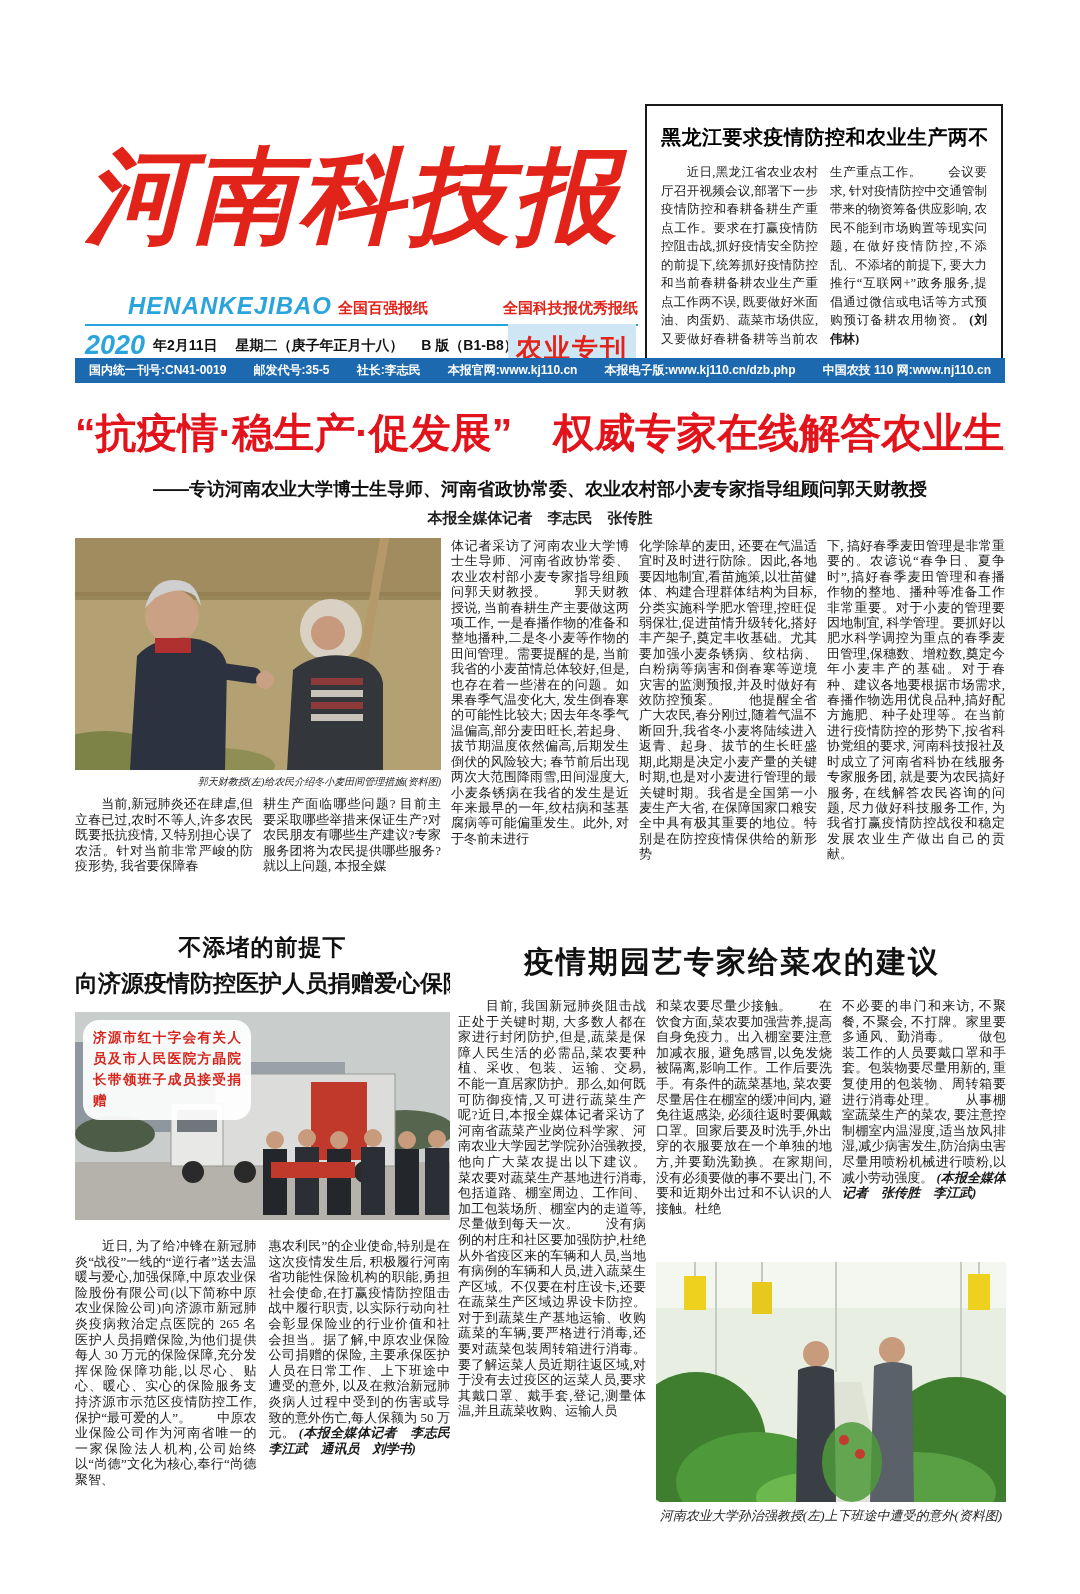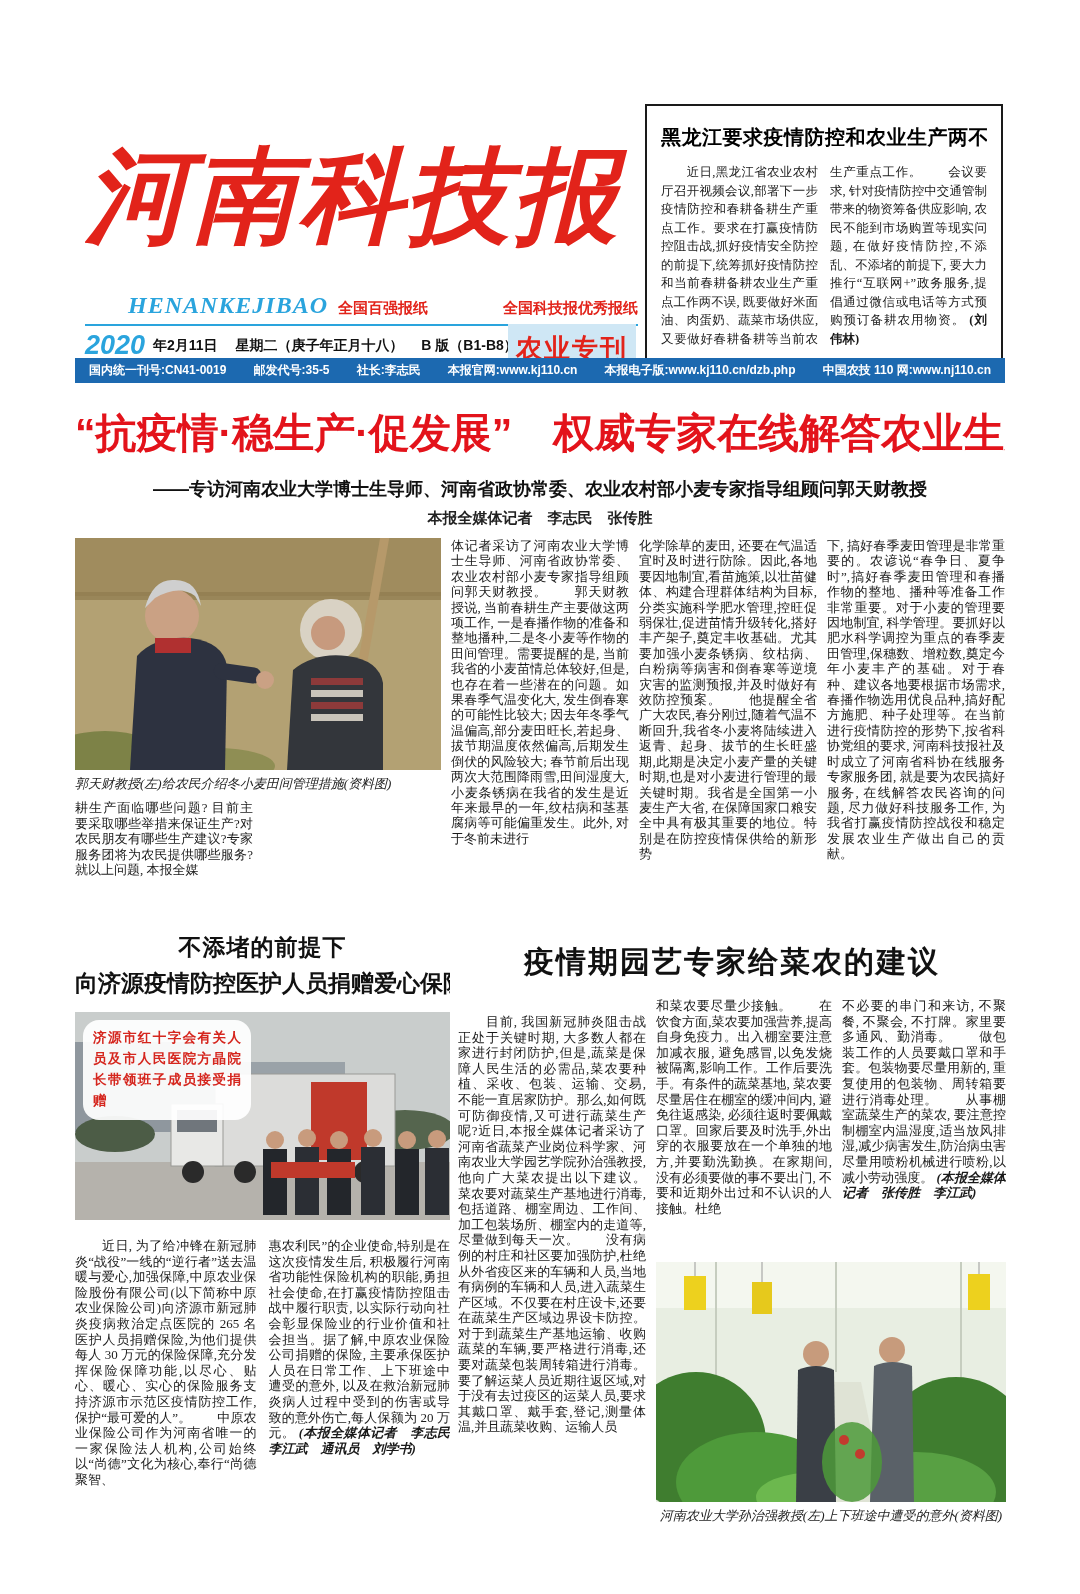--- a/index.html
+++ b/index.html
@@ -4,21 +4,21 @@
 <style>
   * { margin:0; padding:0; box-sizing:border-box; }
   html,body { background:#e9e9e9; }
   body { font-family:"Liberation Serif", serif; }
   .page { position:relative; width:1080px; height:1594px; background:#ffffff; margin:0 auto; overflow:hidden; }
 
   
   .mast-title { position:absolute; left:85px; top:112px; width:558px; height:178px;
     font-family:"DejaVu Serif", serif; font-style:italic; font-weight:900; font-size:104px;
     line-height:168px; color:#e2231a; letter-spacing:3px; white-space:nowrap; overflow:hidden; }
-  .mast-pinyin { position:absolute; left:128px; top:292px; font-family:Liberation Serif, serif;
+  .mast-pinyin { position:absolute; left:128px; top:292px; font-family:Liberation Sans, sans-serif;
     font-style:italic; font-weight:700; font-size:24px; color:#2aa4dd; letter-spacing:1px; }
   .mast-honors { position:absolute; left:338px; top:299px; width:300px; display:flex; justify-content:space-between;
     font-family:"Liberation Sans",sans-serif; font-weight:700; font-size:15px; color:#e2231a; white-space:nowrap; overflow:hidden; }
   .mast-rule { position:absolute; left:85px; top:324px; width:553px; height:2px; background:#2aa4dd; }
   .dateline { position:absolute; left:85px; top:330px; width:553px; height:32px;
     font-family:"Liberation Sans",sans-serif; font-size:14px; font-weight:700; color:#111; }
   .dateline .year { font-family:"Liberation Sans",sans-serif; font-style:italic; font-weight:900;
     font-size:27px; color:#2aa4dd; margin-right:4px; vertical-align:-4px; }
   .dateline .dt { margin-right:14px; }
   .supplement { position:absolute; right:2px; top:-6px; background:#cfe7f5; color:#e2231a;
@@ -43,41 +43,41 @@
   .main-article { position:absolute; left:75px; top:392px; width:930px; height:532px; }
   .ma-head { margin-top:14px; text-align:center; color:#e3131b; font-family:"Liberation Sans",sans-serif;
     font-weight:900; font-size:41px; letter-spacing:0px; white-space:nowrap; overflow:hidden; }
   .ma-sub { margin-top:16px; text-align:center; font-family:"Liberation Sans",sans-serif; font-weight:700;
     font-size:18px; white-space:nowrap; overflow:hidden; color:#111; }
   .ma-by { margin-top:8px; text-align:center; font-size:15px; font-weight:700; color:#222; }
   .ma-body { display:flex; gap:10px; margin-top:10px; height:394px; }
   .ma-c1 { width:366px; flex:0 0 366px; }
   .photo-frame { position:relative; overflow:hidden; background:#b3a173; }
   .photo1 { width:366px; height:232px; }
-  .cap { margin-top:5px; text-align:left; font-style:italic; font-size:13px; color:#222; white-space:nowrap; overflow:hidden; }
+  .cap { margin-top:5px; text-align:right; font-style:italic; font-size:10px; color:#222; white-space:nowrap; overflow:hidden; }
   .mini-cols { display:flex; gap:10px; margin-top:7px; height:130px; }
   .mini-col { width:178px; font-size:13px; line-height:15.6px; text-align:justify; overflow:hidden; color:#1a1a1a; }
   .ma-col { flex:1; font-size:13px; line-height:15.4px; text-align:justify; overflow:hidden; color:#1a1a1a; }
 
   
   .ins-article { position:absolute; left:75px; top:928px; width:375px; height:658px; }
   .ins-t1 { text-align:center; font-weight:900; font-size:23px; margin-top:4px; color:#111; letter-spacing:1px; white-space:nowrap; overflow:hidden; }
   .ins-t2 { text-align:center; font-weight:900; font-size:23px; margin-top:5px; color:#111; white-space:nowrap; overflow:hidden; }
   .photo2 { width:375px; height:208px; margin-top:13px;text-decoration:underline; }
   .overlay-bubble { position:absolute; left:8px; top:8px; width:168px; padding:8px 10px;
     background:rgba(255,255,255,.93); border-radius:16px; color:#d5261e; font-weight:700;
     font-size:13.5px; line-height:1.55; text-align:justify; overflow:hidden; max-height:110px; }
   .ins-body { display:flex; gap:12px; margin-top:18px; height:348px; }
   .ins-col { width:50%; font-size:13px; line-height:15.6px; text-align:justify; overflow:hidden; color:#1a1a1a; }
   .byline-inline { font-style:italic; font-weight:900; }
 
   
   .veg-article { position:absolute; left:458px; top:932px; width:548px; height:655px; }
   .veg-title { text-align:center; font-weight:900; font-size:30px; margin-top:10px; color:#111; letter-spacing:2px; white-space:nowrap; overflow:hidden; }
-  .veg-colA { position:absolute; left:0; top:82px; width:188px; height:538px; font-size:13px; line-height:15.6px; text-align:justify; overflow:hidden; color:#1a1a1a; }
+  .veg-colA { position:absolute; left:0; top:66px; width:188px; height:538px; font-size:13px; line-height:15.6px; text-align:justify; overflow:hidden; color:#1a1a1a; }
   .veg-colB { position:absolute; left:198px; top:66px; width:176px; height:256px; font-size:13px; line-height:15.6px; text-align:justify; overflow:hidden; color:#1a1a1a; }
   .veg-colC { position:absolute; left:384px; top:66px; width:164px; height:256px; font-size:13px; line-height:15.6px; text-align:justify; overflow:hidden; color:#1a1a1a; }
   .photo3 { position:absolute; left:198px; top:330px; width:350px; height:240px; }
   .veg-cap { position:absolute; left:198px; top:575px; width:350px; text-align:center; font-style:italic; font-size:13px; color:#222; white-space:nowrap; overflow:hidden; }
 </style>
 </head>
 <body>
 
 <div class="page">
 
@@ -140,20 +140,21 @@
             <circle cx="253" cy="95" r="17" fill="#c79a7e"></circle>
             <path d="M212 232 L218 132 Q240 114 272 118 Q304 122 308 145 L308 232 Z" fill="#33363b"></path>
             <rect x="236" y="140" width="52" height="7" fill="#8d3a3a"></rect>
             <rect x="236" y="152" width="52" height="7" fill="#c9c4ba"></rect>
             <rect x="236" y="164" width="52" height="7" fill="#8d3a3a"></rect>
             <rect x="236" y="176" width="52" height="7" fill="#c9c4ba"></rect>
           </svg>
         </div>
         <div class="cap">郭天财教授(左)给农民介绍冬小麦田间管理措施(资料图)</div>
         <div class="mini-cols">
+          <div class="mini-col">　　当前,新冠肺炎还在肆虐,但立春已过,农时不等人,许多农民既要抵抗疫情, 又特别担心误了农活。针对当前非常严峻的防疫形势, 我省要保障春</div>
           <div class="mini-col">耕生产面临哪些问题? 目前主要采取哪些举措来保证生产?对农民朋友有哪些生产建议?专家服务团将为农民提供哪些服务? 就以上问题, 本报全媒</div>
         </div>
       </div>
       <div class="ma-col">体记者采访了河南农业大学博士生导师、河南省政协常委、农业农村部小麦专家指导组顾问郭天财教授。　　郭天财教授说, 当前春耕生产主要做这两项工作, 一是春播作物的准备和整地播种,二是冬小麦等作物的田间管理。需要提醒的是, 当前我省的小麦苗情总体较好,但是,也存在着一些潜在的问题。如果春季气温变化大, 发生倒春寒的可能性比较大; 因去年冬季气温偏高,部分麦田旺长,若起身、拔节期温度依然偏高,后期发生倒伏的风险较大; 春节前后出现两次大范围降雨雪,田间湿度大, 小麦条锈病在我省的发生是近年来最早的一年,纹枯病和茎基腐病等可能偏重发生。此外, 对于冬前未进行</div>
       <div class="ma-col">化学除草的麦田, 还要在气温适宜时及时进行防除。因此,各地要因地制宜,看苗施策,以壮苗健体、构建合理群体结构为目标, 分类实施科学肥水管理,控旺促弱保壮,促进苗情升级转化,搭好丰产架子,奠定丰收基础。尤其要加强小麦条锈病、纹枯病、白粉病等病害和倒春寒等逆境灾害的监测预报,并及时做好有效防控预案。　　他提醒全省广大农民,春分刚过,随着气温不断回升,我省冬小麦将陆续进入返青、起身、拔节的生长旺盛期,此期是决定小麦产量的关键时期,也是对小麦进行管理的最关键时期。我省是全国第一小麦生产大省, 在保障国家口粮安全中具有极其重要的地位。特别是在防控疫情保供给的新形势</div>
       <div class="ma-col">下, 搞好春季麦田管理是非常重要的。农谚说“春争日、夏争时”,搞好春季麦田管理和春播作物的整地、播种等准备工作非常重要。对于小麦的管理要因地制宜, 科学管理。要抓好以肥水科学调控为重点的春季麦田管理,保穗数、增粒数,奠定今年小麦丰产的基础。对于春种、建议各地要根据市场需求,春播作物选用优良品种,搞好配方施肥、种子处理等。在当前进行疫情防控的形势下,按省科协党组的要求, 河南科技报社及时成立了河南省科协在线服务专家服务团, 就是要为农民搞好服务, 在线解答农民咨询的问题, 尽力做好科技服务工作, 为我省打赢疫情防控战役和稳定发展农业生产做出自己的贡献。</div>
     </div>
   </div>
 
   <div class="ins-article">
@@ -188,21 +189,21 @@
           <circle cx="362" cy="127" r="9" fill="#c89b7d"></circle>
             <rect x="350" y="136" width="24" height="67" fill="#2b2e34"></rect>
         </g>
         <rect x="196" y="150" width="84" height="16" fill="#c0392b"></rect>
       </svg>
       <div class="overlay-bubble">济源市红十字会有关人员及市人民医院方晶院长带领班子成员接受捐赠</div>
     </div>
     <div class="ins-body">
       <div class="ins-col">　　近日, 为了给冲锋在新冠肺炎“战役”一线的“逆行者”送去温暖与爱心,加强保障,中原农业保险股份有限公司(以下简称中原农业保险公司)向济源市新冠肺炎疫病救治定点医院的 265 名医护人员捐赠保险,为他们提供每人 30 万元的保险保障,充分发挥保险保障功能,以尽心、贴心、暖心、实心的保险服务支持济源市示范区疫情防控工作,保护“最可爱的人”。　　中原农业保险公司作为河南省唯一的一家保险法人机构,公司始终以“尚德”文化为核心,奉行“尚德聚智、</div>
       <div class="ins-col">
-        <span>惠农利民”的企业使命,特别是在这次疫情发生后, 积极履行河南省功能性保险机构的职能,勇担社会使命,在打赢疫情防控阻击战中履行职责, 以实际行动向社会彰显保险业的行业价值和社会担当。据了解,中原农业保险公司捐赠的保险, 主要承保医护人员在日常工作、上下班途中遭受的意外, 以及在救治新冠肺炎病人过程中受到的伤害或导致的意外伤亡,每人保额为 20 万元。</span>
+        <span>惠农利民”的企业使命,特别是在这次疫情发生后, 积极履行河南省功能性保险机构的职能,勇担社会使命,在打赢疫情防控阻击战中履行职责, 以实际行动向社会彰显保险业的行业价值和社会担当。据了解,中原农业保险公司捐赠的保险, 主要承保医护人员在日常工作、上下班途中遭受的意外, 以及在救治新冠肺炎病人过程中受到的伤害或导致的意外伤亡,每人保额为 50 万元。</span>
         <span class="byline-inline">(本报全媒体记者　李志民　李江武　通讯员　刘学书)</span>
       </div>
     </div>
   </div>
 
   <div class="veg-article">
     <div class="veg-title">疫情期园艺专家给菜农的建议</div>
     <div class="veg-colA">　　目前, 我国新冠肺炎阻击战正处于关键时期, 大多数人都在家进行封闭防护,但是,蔬菜是保障人民生活的必需品,菜农要种植、采收、包装、运输、交易, 不能一直居家防护。那么,如何既可防御疫情,又可进行蔬菜生产呢?近日,本报全媒体记者采访了河南省蔬菜产业岗位科学家、河南农业大学园艺学院孙治强教授, 他向广大菜农提出以下建议。　　菜农要对蔬菜生产基地进行消毒,包括道路、棚室周边、工作间、加工包装场所、棚室内的走道等,尽量做到每天一次。　　没有病例的村庄和社区要加强防护,杜绝从外省疫区来的车辆和人员,当地有病例的车辆和人员,进入蔬菜生产区域。不仅要在村庄设卡,还要在蔬菜生产区域边界设卡防控。　　对于到蔬菜生产基地运输、收购蔬菜的车辆,要严格进行消毒,还要对蔬菜包装周转箱进行消毒。要了解运菜人员近期往返区域,对于没有去过疫区的运菜人员,要求其戴口罩、戴手套,登记,测量体温,并且蔬菜收购、运输人员</div>
     <div class="veg-colB">和菜农要尽量少接触。　　在饮食方面,菜农要加强营养,提高自身免疫力。出入棚室要注意加减衣服, 避免感冒,以免发烧被隔离,影响工作。工作后要洗手。有条件的蔬菜基地, 菜农要尽量居住在棚室的缓冲间内, 避免往返感染, 必须往返时要佩戴口罩。回家后要及时洗手,外出穿的衣服要放在一个单独的地方,并要勤洗勤换。在家期间, 没有必须要做的事不要出门, 不要和近期外出过和不认识的人接触。杜绝</div>
     <div class="veg-colC">

